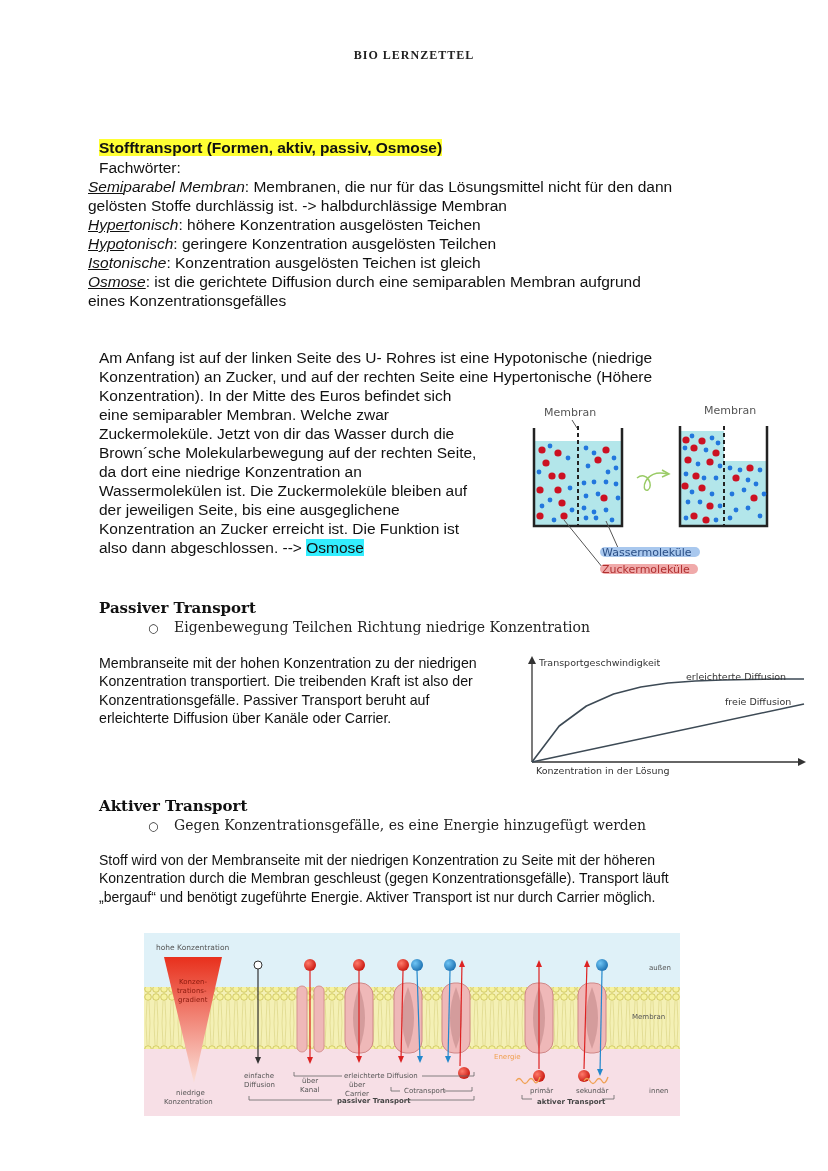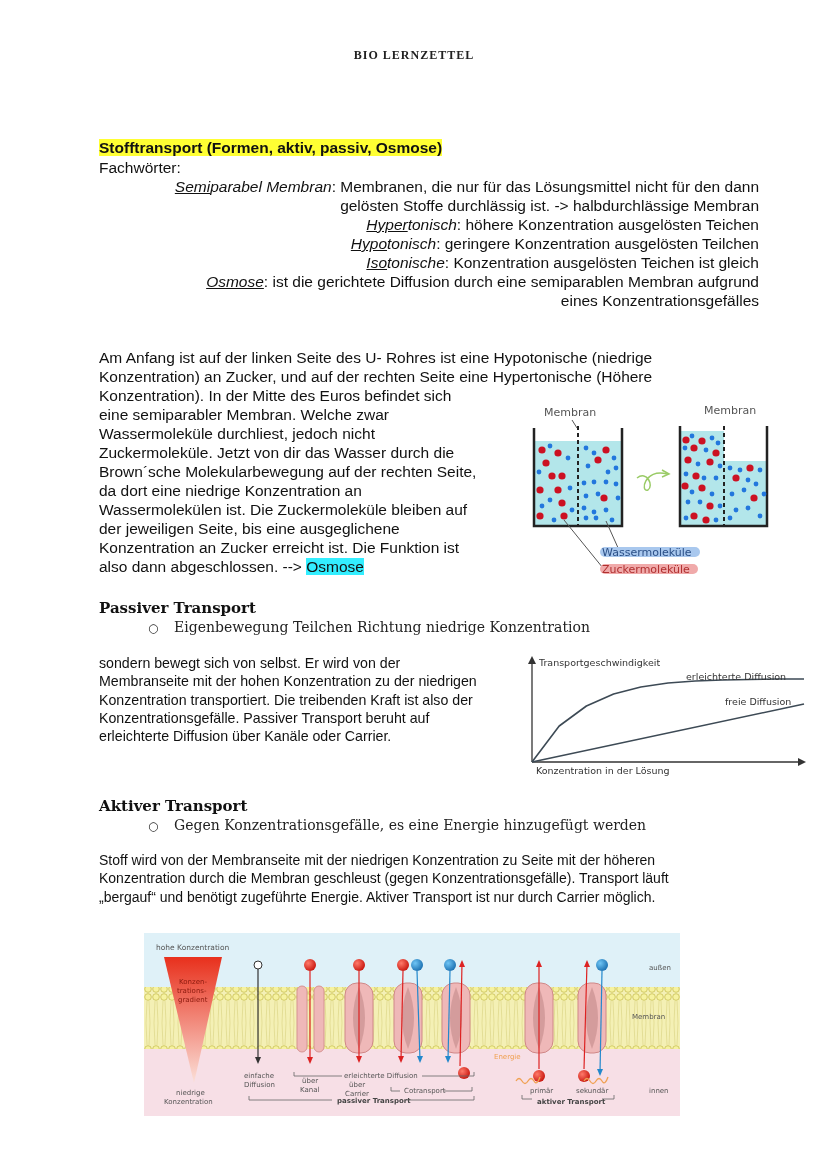--- a/index.html
+++ b/index.html
@@ -20,21 +20,21 @@
 </head>
 <body>
 
 <div class="abs title">BIO LERNZETTEL</div>
 
 <div class="abs txt" style="top:138px;left:99px;">
   <span class="hl-yellow">Stofftransport (Formen, aktiv, passiv, Osmose)</span>
 </div>
 <div class="abs txt" style="top:158px;left:99px;">Fachwörter:</div>
 
-<div class="abs txt" style="top:177px;left:99px;width:660px;text-align:right;">
+<div class="abs txt" style="top:177px;left:88px;width:660px;">
   <div>
     <span class="term"><u>Semi</u><span>parabel Membran</span></span><span>: Membranen, die nur für das Lösungsmittel nicht für den dann</span>
   </div>
   <div>gelösten Stoffe durchlässig ist. -&gt; halbdurchlässige Membran</div>
   <div>
     <span class="term"><u>Hyper</u><span>tonisch</span></span><span>: höhere Konzentration ausgelösten Teichen</span>
   </div>
   <div>
     <span class="term"><u>Hypo</u><span>tonisch</span></span><span>: geringere Konzentration ausgelösten Teilchen</span>
   </div>
@@ -45,21 +45,20 @@
     <span class="term"><u>Osmose</u><span></span></span><span>: ist die gerichtete Diffusion durch eine semiparablen Membran aufgrund</span>
   </div>
   <div>eines Konzentrationsgefälles</div>
 </div>
 
 <div class="abs txt" style="top:348px;left:99px;width:620px;">
   <div>Am Anfang ist auf der linken Seite des U- Rohres ist eine Hypotonische (niedrige</div>
   <div>Konzentration) an Zucker, und auf der rechten Seite eine Hypertonische (Höhere</div>
   <div>Konzentration). In der Mitte des Euros befindet sich</div>
   <div>eine semiparabler Membran. Welche zwar</div>
-  <div>Wassermoleküle durchliest, jedoch nicht</div>
   <div>Zuckermoleküle. Jetzt von dir das Wasser durch die</div>
   <div>Brown´sche Molekularbewegung auf der rechten Seite,</div>
   <div>da dort eine niedrige Konzentration an</div>
   <div>Wassermolekülen ist. Die Zuckermoleküle bleiben auf</div>
   <div>der jeweiligen Seite, bis eine ausgeglichene</div>
   <div>Konzentration an Zucker erreicht ist. Die Funktion ist</div>
   <div><span>also dann abgeschlossen. --&gt; </span><span class="hl-cyan">Osmose</span></div>
 </div>
 
 <svg class="abs" style="top:398px;left:522px;" width="270" height="185" viewBox="0 0 270 185">
@@ -173,21 +172,20 @@
   <text x="80" y="158" font-size="11" fill="#2b4f86">Wassermoleküle</text>
   <rect x="78" y="166" width="98" height="10" rx="5" fill="#f0aaaa"></rect>
   <text x="80" y="175" font-size="11" fill="#b03030">Zuckermoleküle</text>
 </svg>
 
 <div class="abs serif-h" style="top:599px;left:99px;">Passiver Transport</div>
 <div class="abs serif-b" style="top:619px;left:148px;">
   <span class="bullet">○</span><span>Eigenbewegung Teilchen Richtung niedrige Konzentration</span>
 </div>
 <div class="abs txt" style="top:654px;left:99px;font-size:14.2px;line-height:18.3px;width:420px;">
-  <div>sondern bewegt sich von selbst. Er wird von der</div>
   <div>Membranseite mit der hohen Konzentration zu der niedrigen</div>
   <div>Konzentration transportiert. Die treibenden Kraft ist also der</div>
   <div>Konzentrationsgefälle. Passiver Transport beruht auf</div>
   <div>erleichterte Diffusion über Kanäle oder Carrier.</div>
 </div>
 
 <svg class="abs" id="diff-chart" style="top:652px;left:522px;" width="295" height="128" viewBox="0 0 295 128">
   <line x1="10" y1="110" x2="10" y2="6" stroke="#333" stroke-width="1.3"></line>
   <path d="M6 12 L10 4 L14 12 Z" fill="#333"></path>
   <line x1="10" y1="110" x2="282" y2="110" stroke="#333" stroke-width="1.3"></line>

